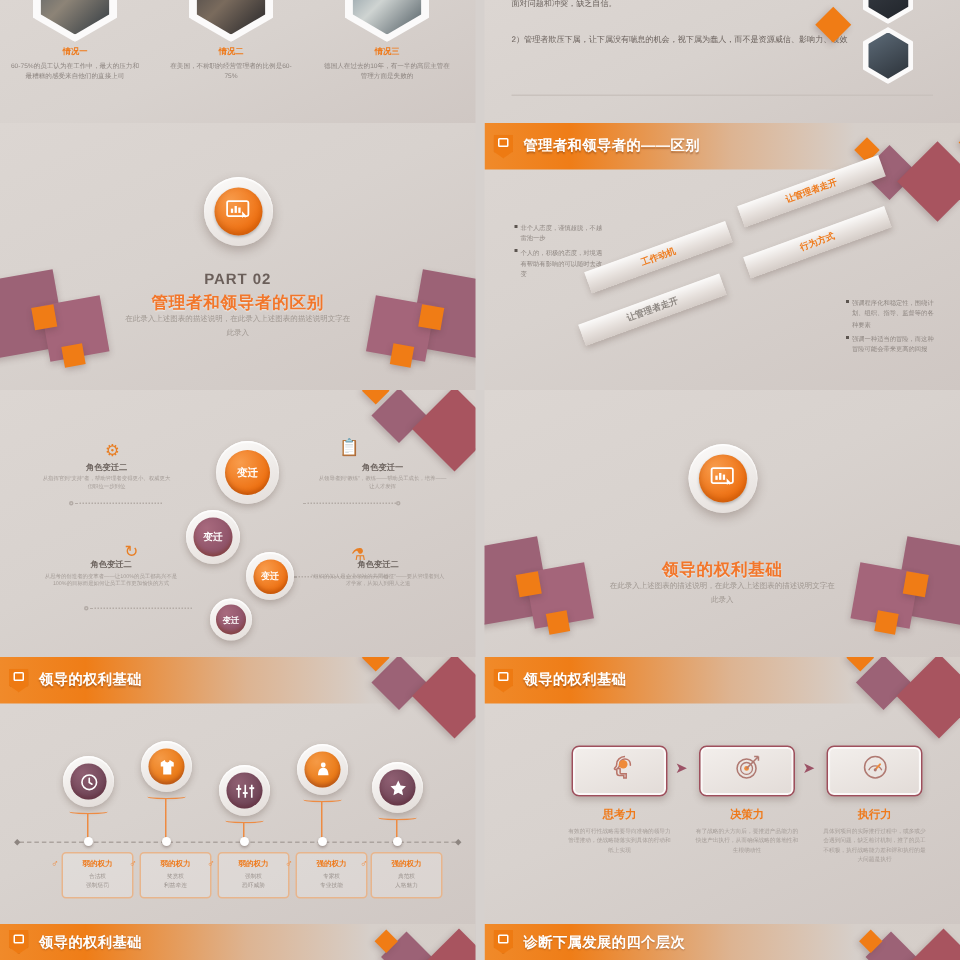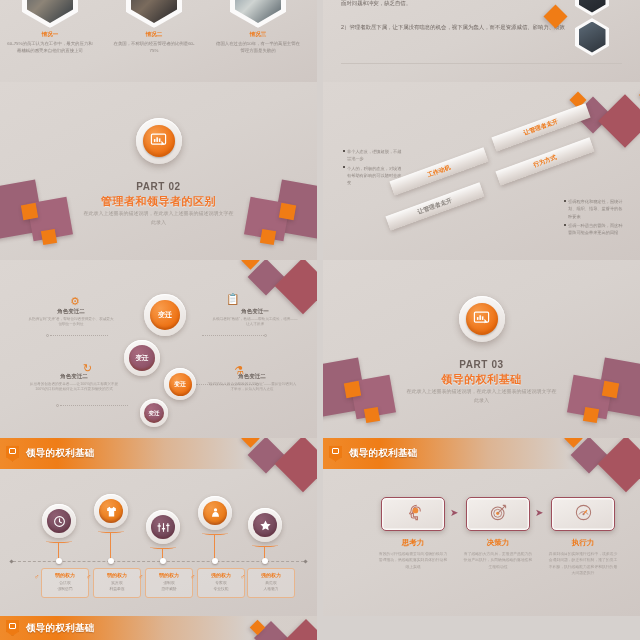--- a/index.html
+++ b/index.html
@@ -287,20 +287,26 @@
     <div class="sq" style="right:-16px;top:102px;">
       <i class="mauve" style="width:56px;height:52px;transform:rotate(10deg);right:0;top:0;"></i>
       <i class="mauve2" style="width:40px;height:38px;transform:rotate(10deg);right:46px;top:16px;"></i>
       <i class="orange" style="width:15px;height:15px;transform:rotate(10deg);right:38px;top:20px;"></i>
       <i class="orange" style="width:14px;height:14px;transform:rotate(10deg);right:58px;top:46px;"></i>
 
     </div>
   </div>
 
   <div class="slide">
+    <div class="hdr">
+      <div class="pennant">
+          <span></span>
+        </div>
+      <div class="hdr-title">管理者和领导者的——区别</div>
+    </div>
     <div class="sq" style="right:-10px;top:14px;">
       <i class="mauve" style="width:26px;height:26px;transform:rotate(45deg);right:44px;top:6px;"></i>
       <i class="maroon" style="width:38px;height:38px;transform:rotate(45deg);right:6px;top:6px;"></i>
       <i class="orange" style="width:12px;height:12px;transform:rotate(45deg);right:66px;top:-2px;"></i>
       <i class="orange" style="width:14px;height:14px;transform:rotate(45deg);right:-6px;top:-8px;"></i>
     </div>
 
     <ul class="bullets" style="left:20px;top:66px;width:62px;">
       <li>非个人态度，谨慎超脱，不越雷池一步</li>
       <li>个人的，积极的态度，对境遇有帮助有影响的可以随时去改变</li>
@@ -374,21 +380,20 @@
       <div class="badge-inner">
         <svg viewBox="0 0 24 24">
             <rect x="2" y="3" width="20" height="14" rx="1.5" fill="none" stroke="#fff" stroke-width="1.7"></rect>
             <rect x="5.5" y="10" width="2.2" height="4" fill="#fff"></rect>
             <rect x="9" y="7.5" width="2.2" height="6.5" fill="#fff"></rect>
             <rect x="12.5" y="9" width="2.2" height="5" fill="#fff"></rect>
             <path d="M16 12.5l3.4 3.4v2.6l-2-1-1 1.6z" fill="#fff"></path>
           </svg>
       </div>
     </div>
-    <div class="part-no">PART 03</div>
     <div class="part-title">领导的权利基础</div>
     <div class="part-sub">在此录入上述图表的描述说明，在此录入上述图表的描述说明文字在此录入</div>
 
     <div class="sq" style="left:-16px;top:102px;">
       <i class="mauve" style="width:56px;height:52px;transform:rotate(-10deg);left:0;top:0;"></i>
       <i class="mauve2" style="width:40px;height:38px;transform:rotate(-10deg);left:46px;top:16px;"></i>
       <i class="orange" style="width:15px;height:15px;transform:rotate(-10deg);left:38px;top:20px;"></i>
       <i class="orange" style="width:14px;height:14px;transform:rotate(-10deg);left:58px;top:46px;"></i>
 
     </div>
@@ -571,14 +576,27 @@
         </div>
       <div class="hdr-title">领导的权利基础</div>
     </div>
     <div class="sq" style="right:-8px;top:4px;">
       <i class="mauve" style="width:24px;height:24px;transform:rotate(45deg);right:42px;top:6px;"></i>
       <i class="maroon" style="width:34px;height:34px;transform:rotate(45deg);right:2px;top:6px;"></i>
       <i class="orange" style="width:11px;height:11px;transform:rotate(45deg);right:62px;top:2px;"></i>
     </div>
   </div>
 
+  <div class="slide">
+    <div class="hdr" style="height:100%;">
+      <div class="pennant">
+          <span></span>
+        </div>
+      <div class="hdr-title">诊断下属发展的四个层次</div>
+    </div>
+    <div class="sq" style="right:-8px;top:4px;">
+      <i class="mauve" style="width:24px;height:24px;transform:rotate(45deg);right:42px;top:6px;"></i>
+      <i class="maroon" style="width:34px;height:34px;transform:rotate(45deg);right:2px;top:6px;"></i>
+      <i class="orange" style="width:11px;height:11px;transform:rotate(45deg);right:62px;top:2px;"></i>
+    </div>
+  </div>
 
 </div>
 
 </body></html>

